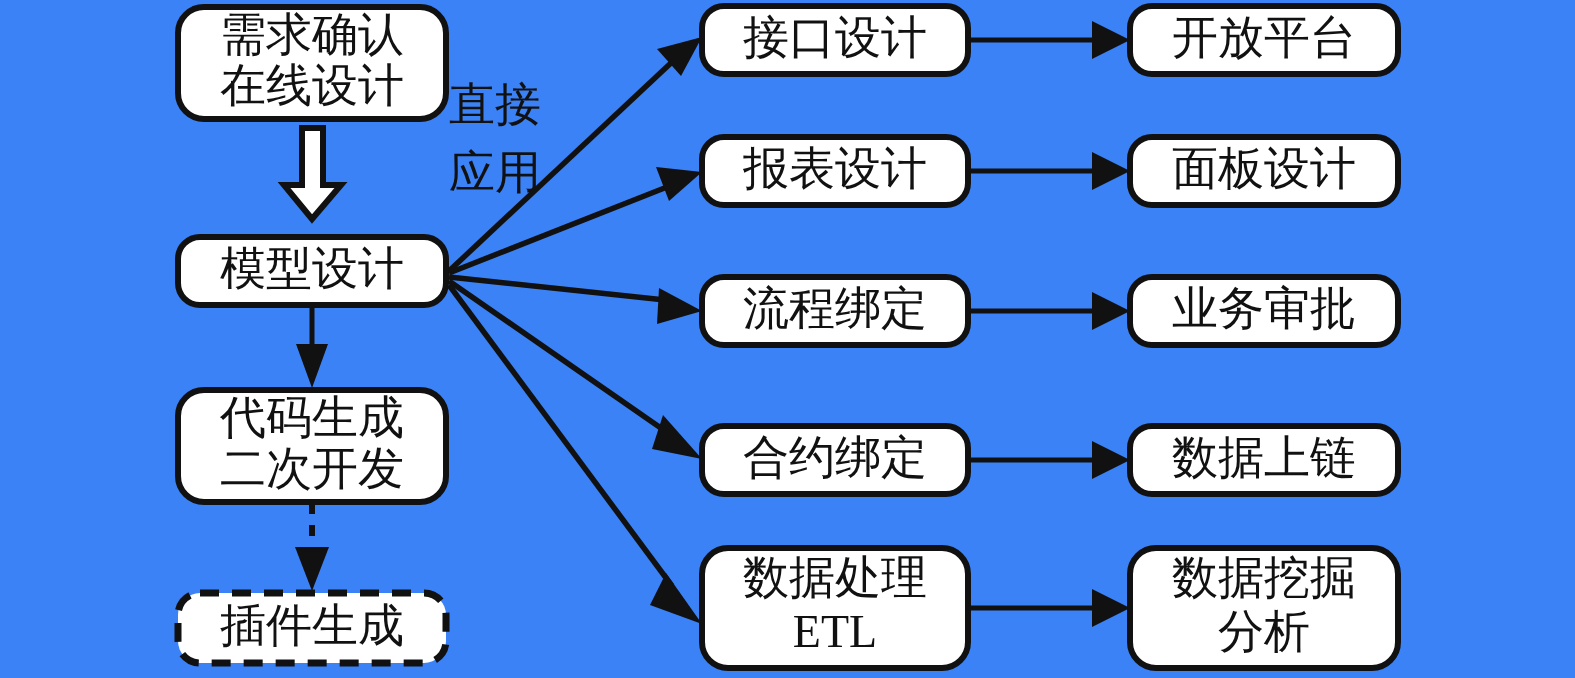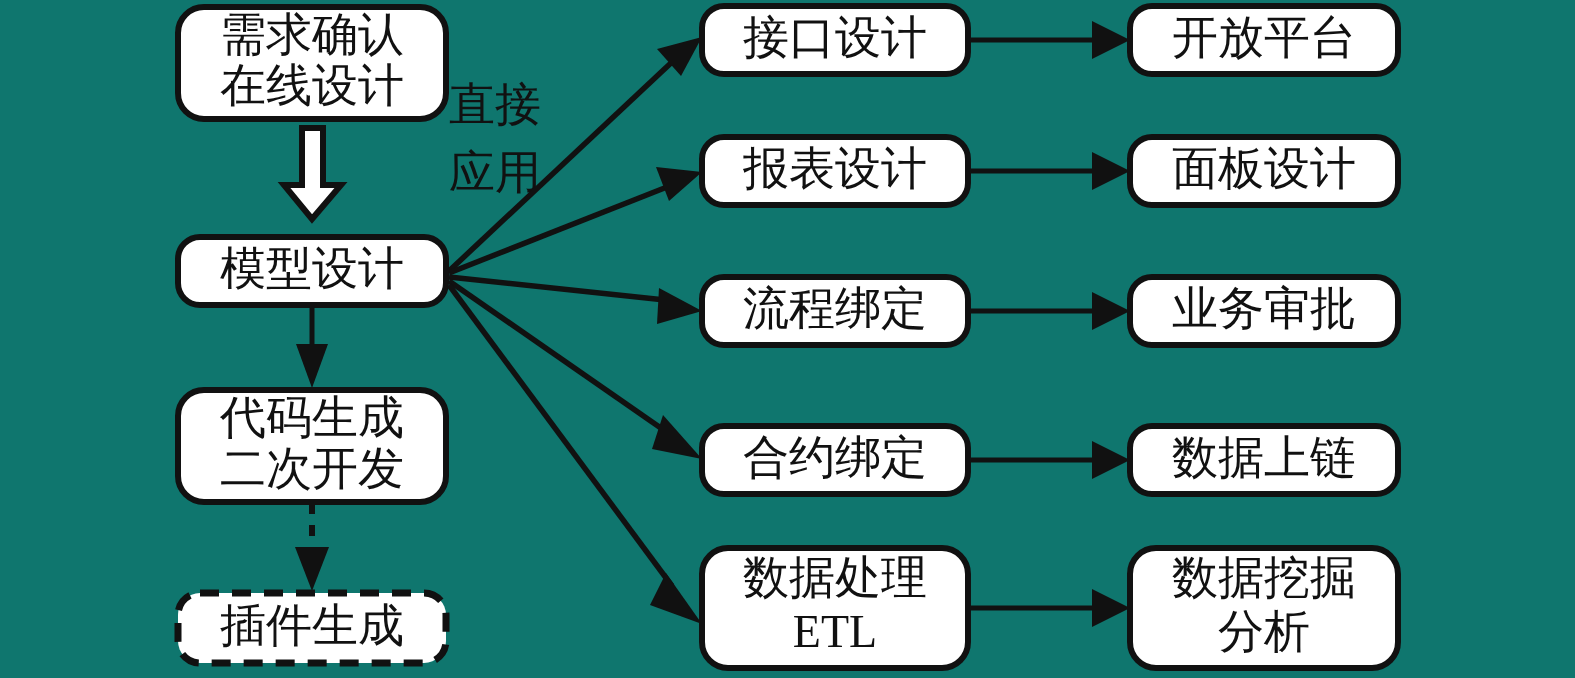--- a/index.html
+++ b/index.html
@@ -8,21 +8,21 @@
     background: #ffffff;
   }
   body {
     font-family: "Liberation Serif", "DejaVu Serif", serif;
   }
   #diagram-root {
     position: relative;
     width: 1575px;
     height: 678px;
     overflow: hidden;
-    background: #0f766e;
+    background: #3b82f6;
   }
   svg.canvas {
     position: absolute;
     top: 0;
     left: 0;
     width: 1575px;
     height: 678px;
   }
   .node-label {
     font-family: "Liberation Serif", "DejaVu Serif", serif;

